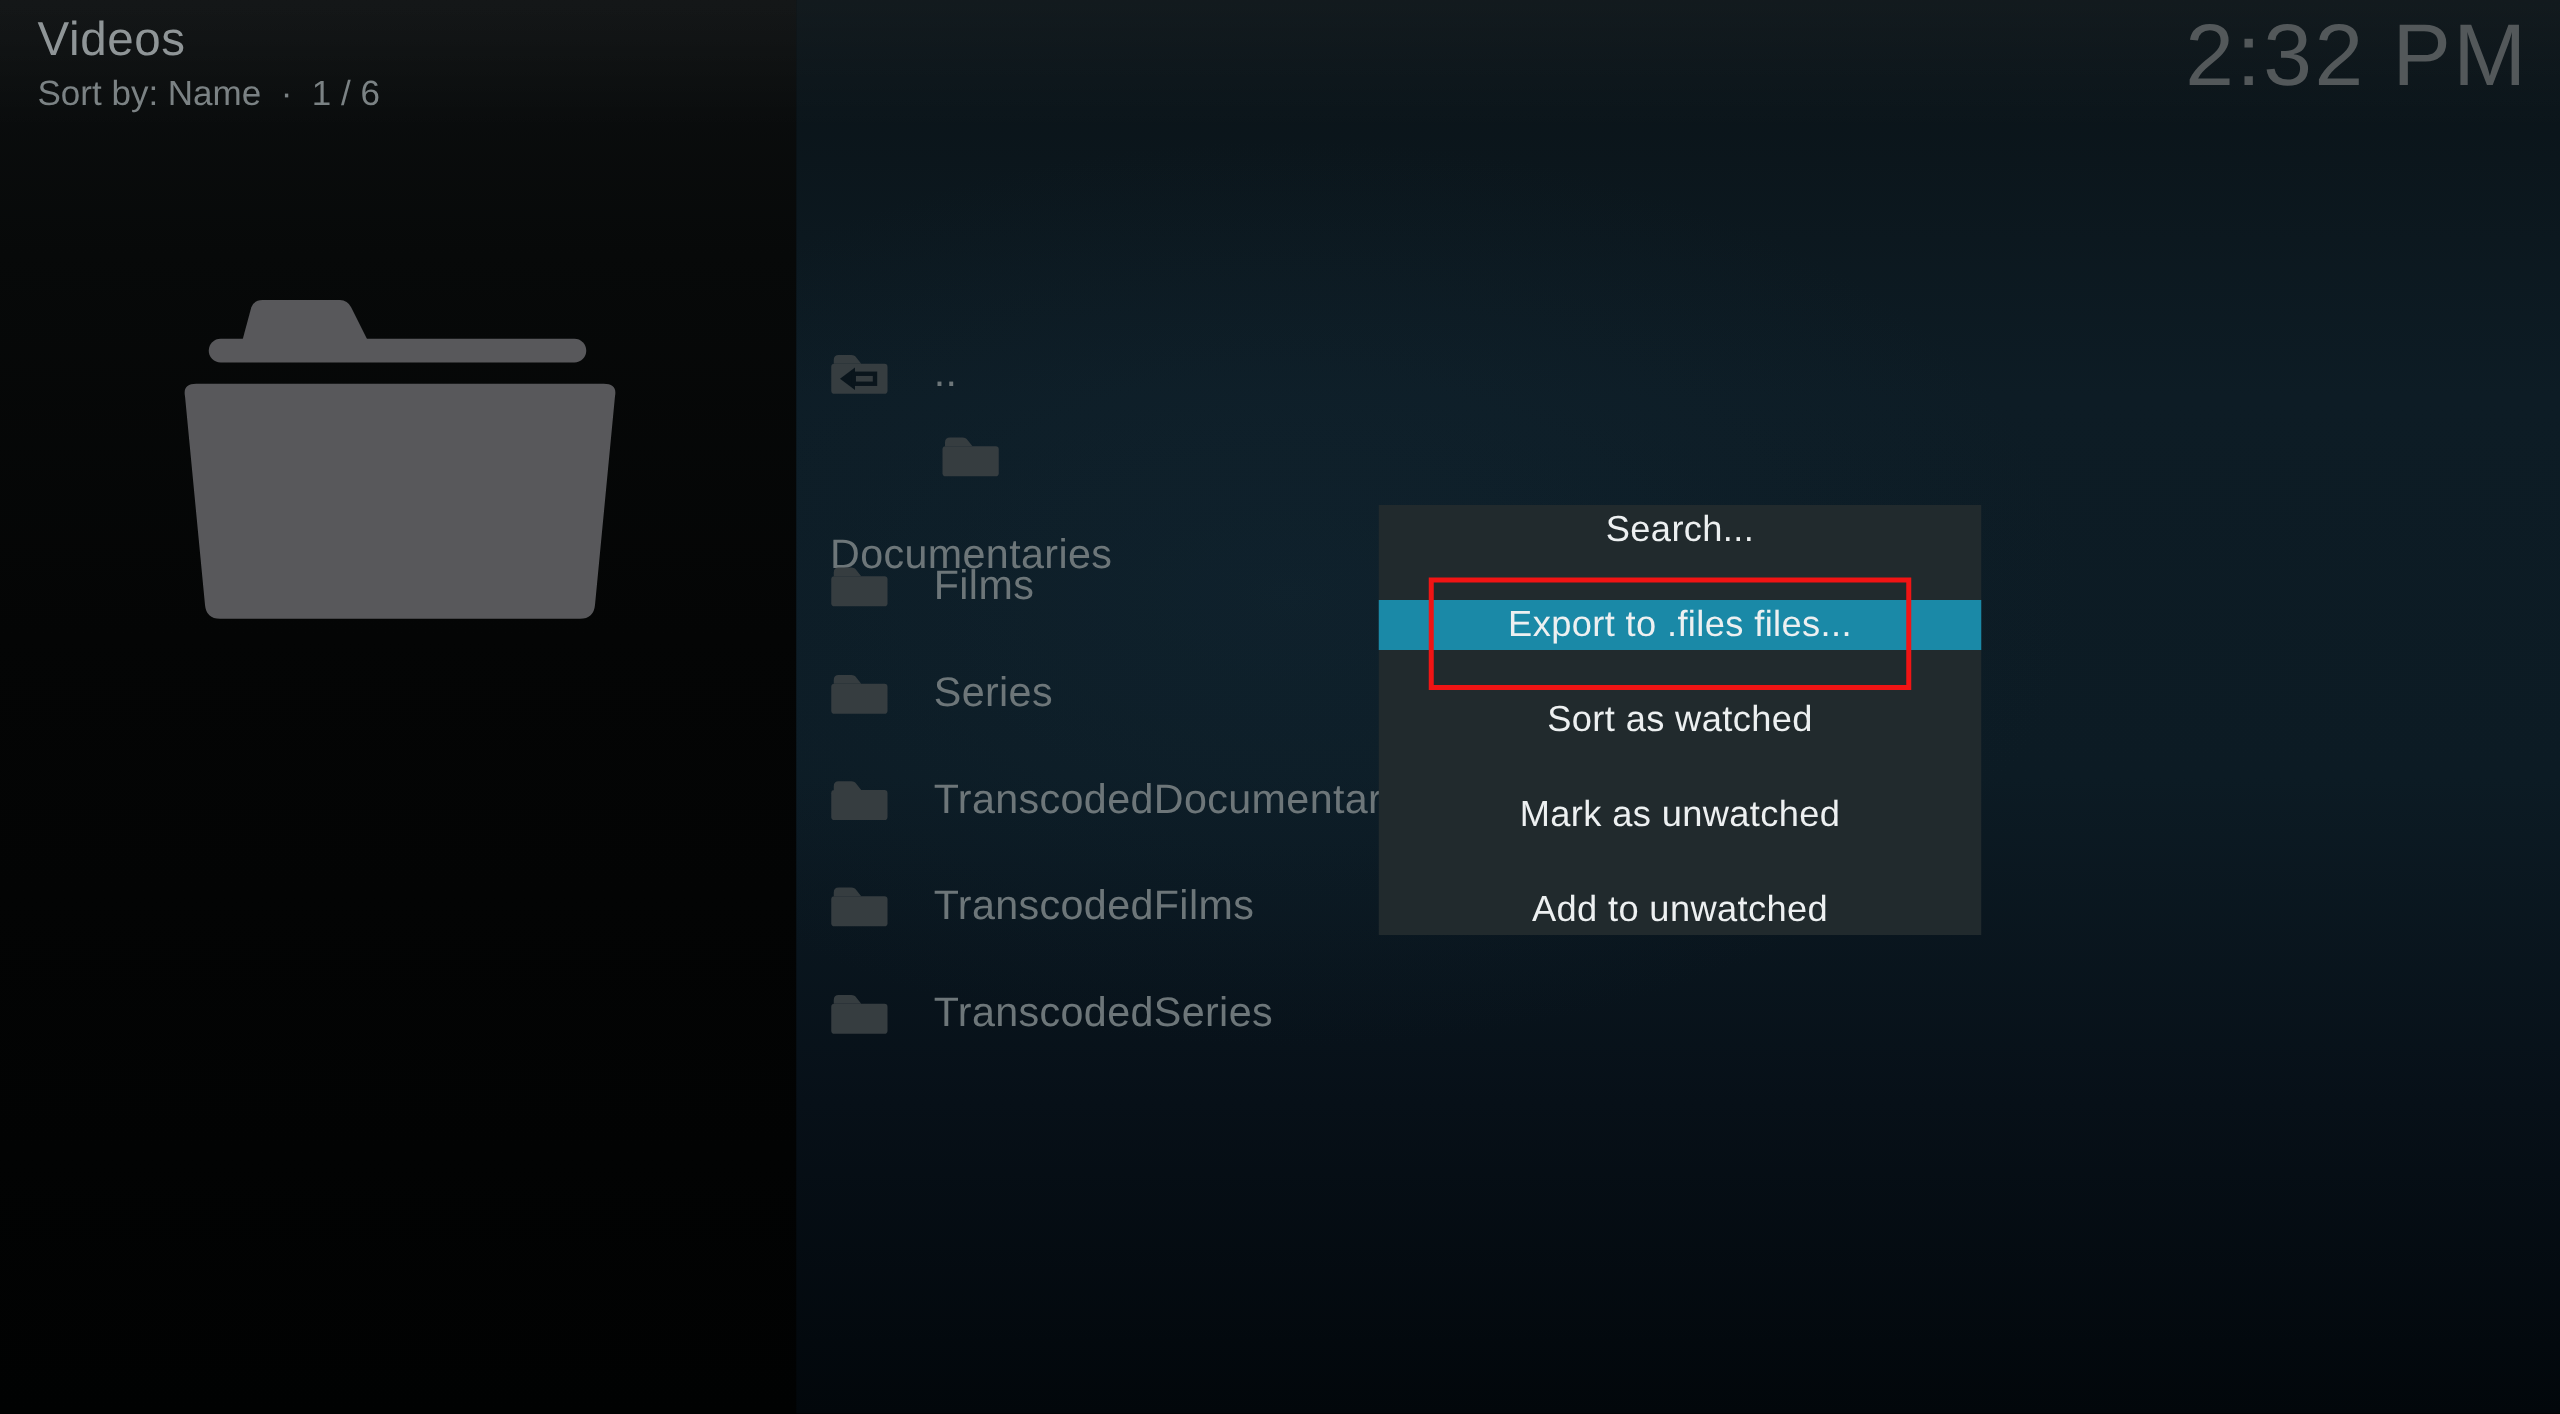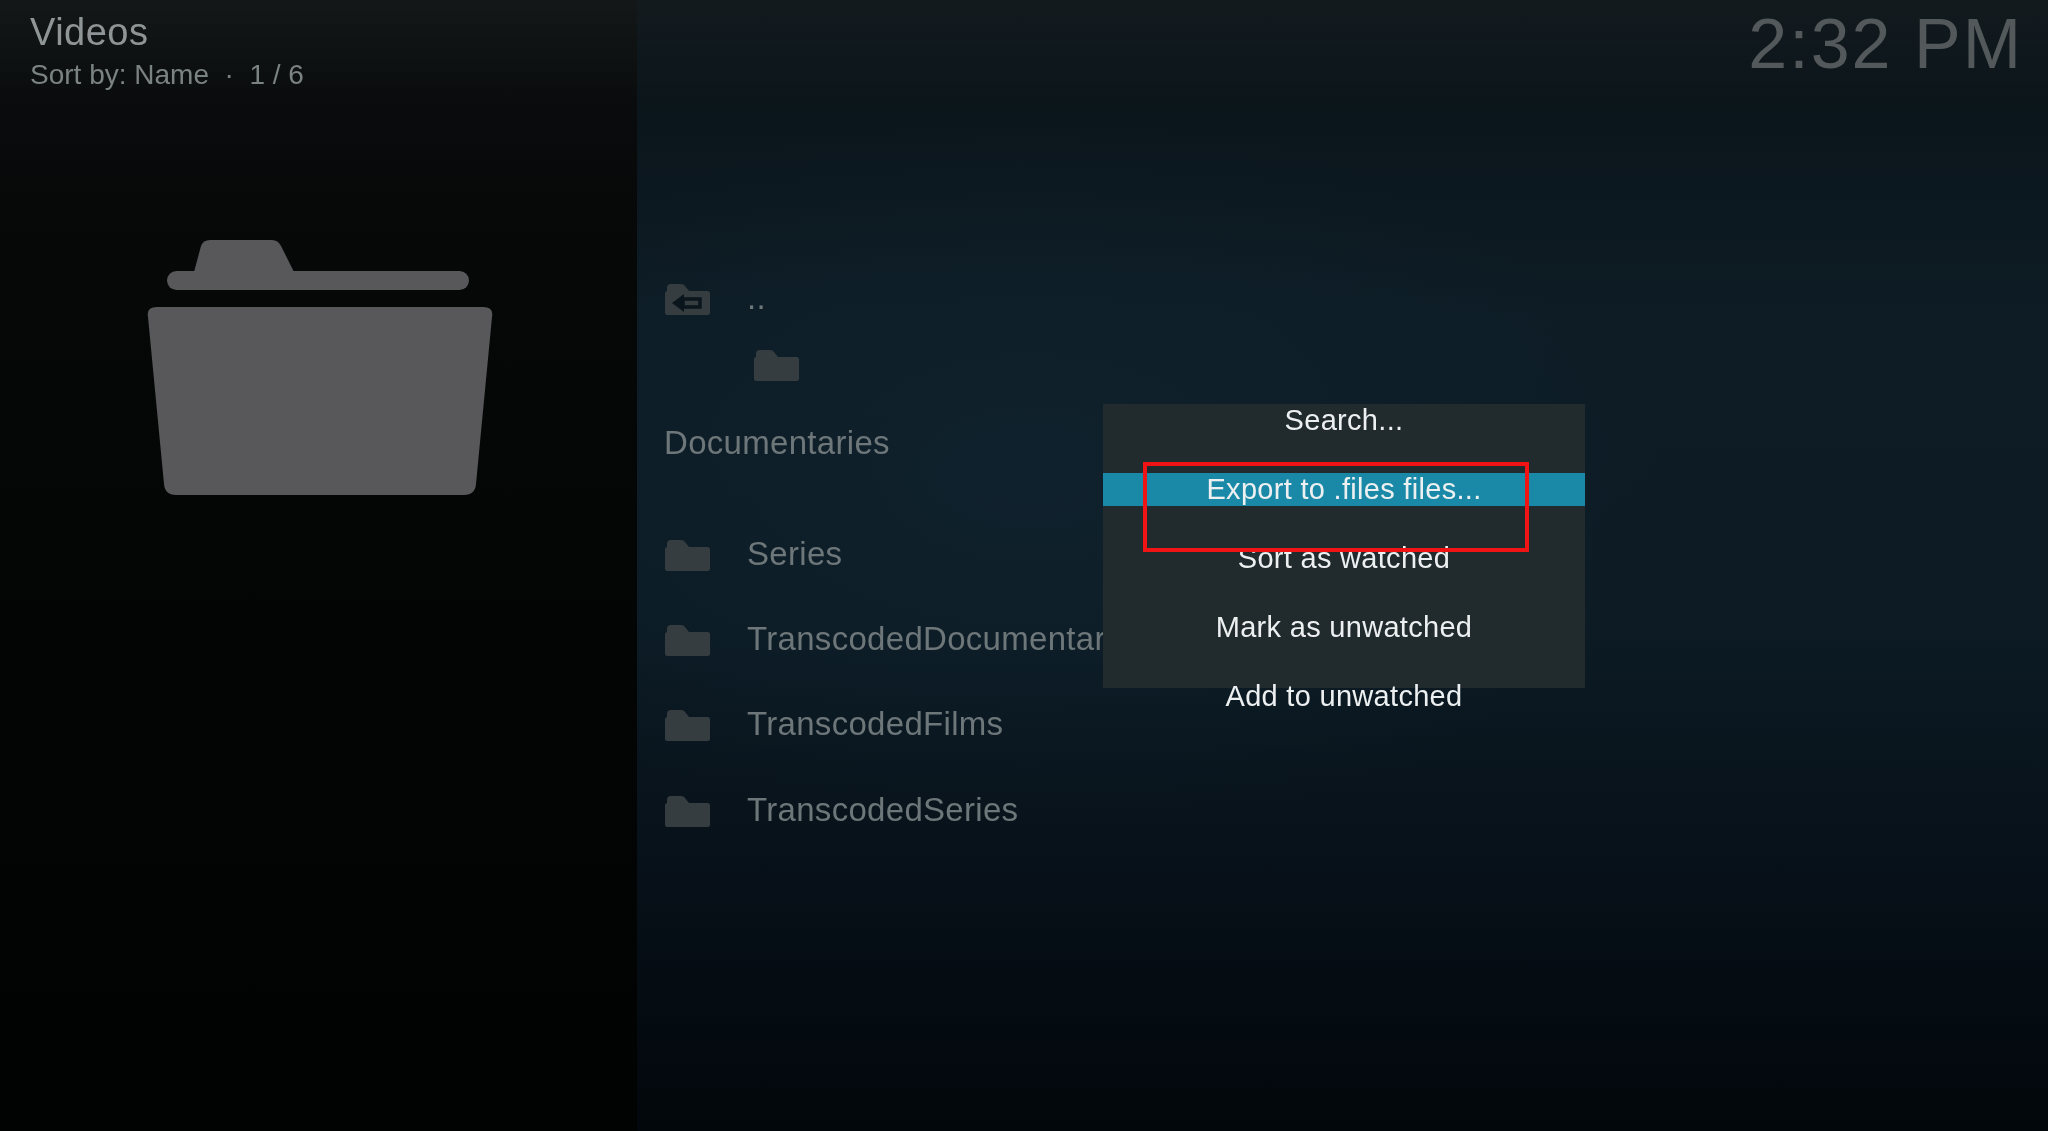--- a/index.html
+++ b/index.html
@@ -58,21 +58,21 @@
   .row{
     position:absolute;left:0;height:84px;display:flex;align-items:center;gap:36px;
     cursor:pointer;white-space:nowrap;
   }
   .row .ficon{width:47px;height:35px;flex:0 0 47px;}
   .row .label{font-size:33px;font-weight:300;color:var(--list-text);letter-spacing:.3px;}
   .r0{top:256px;} .r1{top:341px;flex-direction:column;} .r2{top:426px;} .r3{top:512px;}
   .r4{top:597px;} .r5{top:682px;} .r6{top:768px;}
   
   .ctx{
-    position:absolute;left:1103px;top:404px;width:482px;height:284px;
+    position:absolute;left:1103px;top:404px;width:482px;height:344px;
     background:var(--menu-bg);z-index:10;display:flex;flex-direction:column;gap:36px;
   }
   .ctx-item{
     flex:1 1 0;display:flex;align-items:center;justify-content:center;
     font-size:29px;font-weight:300;color:var(--menu-text);cursor:pointer;letter-spacing:.3px;
   }
   .ctx-item.highlighted{background:var(--highlight);}
   
   .annotation{
     position:absolute;left:1143px;top:462px;width:386px;height:90px;
@@ -111,20 +111,27 @@
     </div>
 
     <div class="row r1">
       <svg class="ficon" viewBox="0 0 47 35" aria-hidden="true">
         <path fill="var(--folder-small)" d="M3 10 V7 Q3 3 7 3 H17 Q20 3 21 5 L25 10 Z"></path>
         <rect fill="var(--folder-small)" x="1" y="10" width="45" height="24" rx="2.5"></rect>
       </svg>
       <span class="label">Documentaries</span>
     </div>
 
+    <div class="row r2">
+      <svg class="ficon" viewBox="0 0 47 35" aria-hidden="true">
+        <path fill="var(--folder-small)" d="M3 10 V7 Q3 3 7 3 H17 Q20 3 21 5 L25 10 Z"></path>
+        <rect fill="var(--folder-small)" x="1" y="10" width="45" height="24" rx="2.5"></rect>
+      </svg>
+      <span class="label">Films</span>
+    </div>
 
     <div class="row r3">
       <svg class="ficon" viewBox="0 0 47 35" aria-hidden="true">
         <path fill="var(--folder-small)" d="M3 10 V7 Q3 3 7 3 H17 Q20 3 21 5 L25 10 Z"></path>
         <rect fill="var(--folder-small)" x="1" y="10" width="45" height="24" rx="2.5"></rect>
       </svg>
       <span class="label">Series</span>
     </div>
 
     <div class="row r4">

